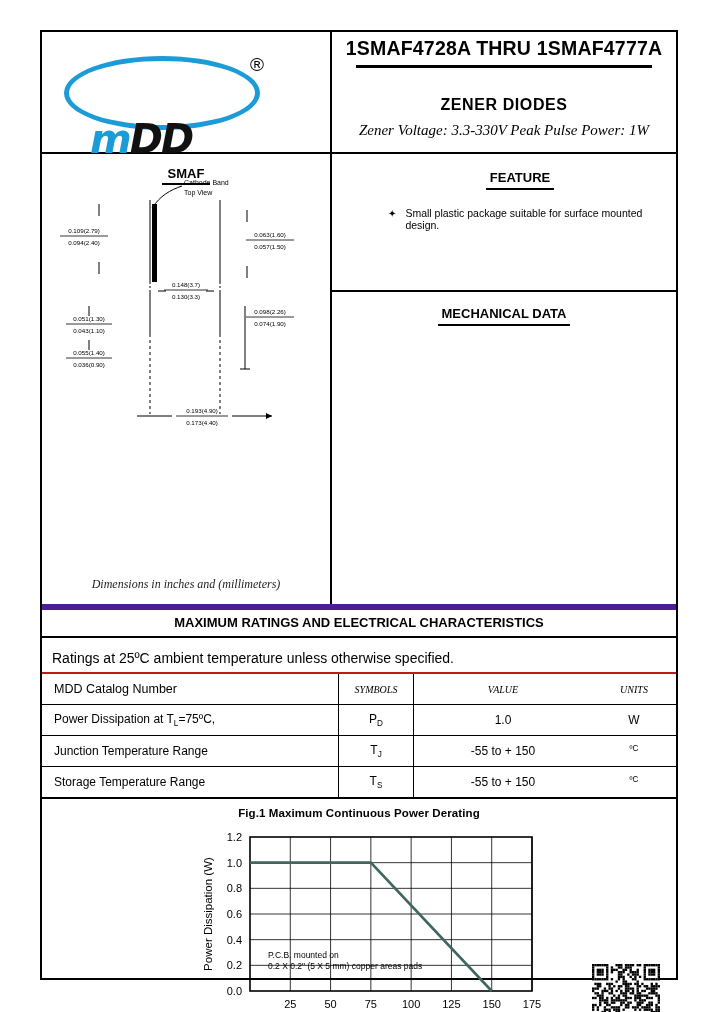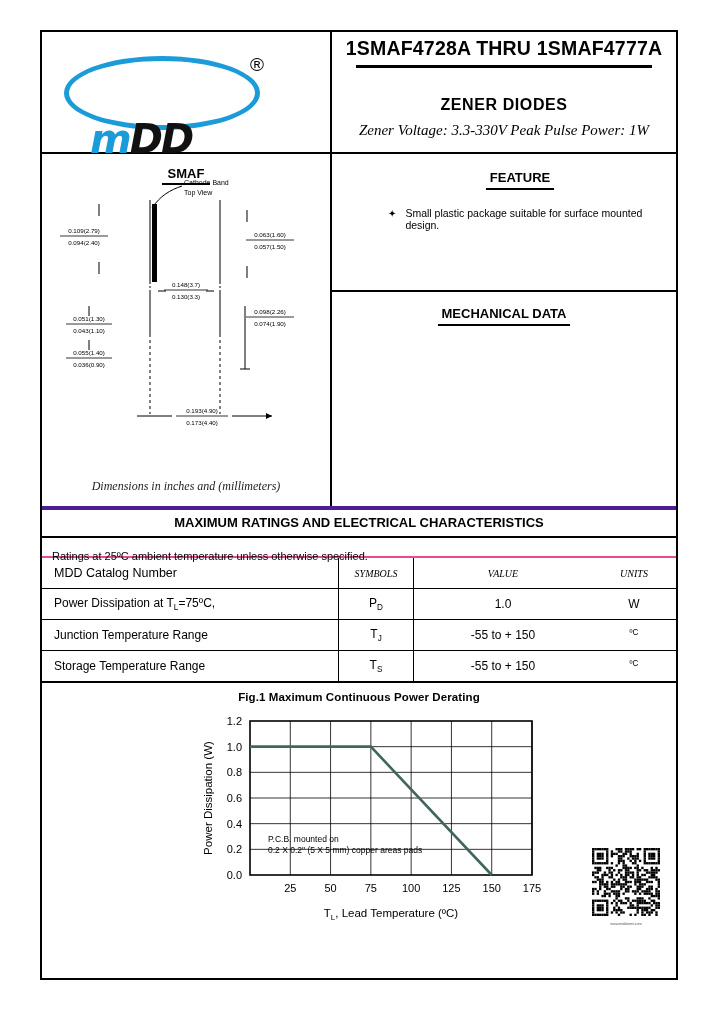--- a/index.html
+++ b/index.html
@@ -18,21 +18,21 @@
   .logo-m{color:#1b9bd8;}
   .logo-dd{color:#111;}
   .reg{position:absolute;left:186px;top:6px;font-size:19px;}
 
   .part-title{font-size:19.5px;font-weight:bold;letter-spacing:.2px;}
   .rule{height:3px;background:#000;margin:5px 24px 0 24px;}
   .zener{font-size:16px;font-weight:bold;letter-spacing:.6px;margin-top:28px;}
   .zv{font-family:"Liberation Serif",serif;font-style:italic;font-size:15px;margin-top:8px;}
 
   
-  .mid{display:flex;height:356px;border-bottom:4px solid #4c1d95;box-sizing:border-box;}
+  .mid{display:flex;height:456px;border-bottom:6px solid #4c1d95;box-sizing:border-box;}
   .mid-left{width:290px;border-right:2px solid #000;box-sizing:border-box;position:relative;}
   .mid-right{flex:1;display:flex;flex-direction:column;}
 
   .smaf-t{position:absolute;left:0;right:0;top:12px;text-align:center;font-size:13px;font-weight:bold;}
   .smaf-t span{border-bottom:2px solid #000;padding:0 6px 2px 6px;}
 
   .drawing{position:absolute;left:0;top:0;width:290px;height:355px;}
   .dimcap{position:absolute;left:0;right:0;bottom:12px;text-align:center;font-family:"Liberation Serif",serif;font-style:italic;font-size:12px;color:#222;}
 
   .feat{height:138px;border-bottom:2px solid #000;box-sizing:border-box;padding-top:16px;padding-left:32px;}
@@ -40,21 +40,21 @@
   .sec-h{text-align:center;font-size:13px;font-weight:bold;}
   .sec-h span{border-bottom:2px solid #000;padding:0 4px 3px 4px;}
   .feat-li{display:flex;margin:22px 14px 0 24px;font-size:10.5px;}
   .feat-di{margin-right:9px;font-size:10px;line-height:13px;}
   .mech-body{margin:18px 0 0 34px;font-size:11px;line-height:19px;}
   .mech-body b{font-weight:bold;}
   .mech-ind{margin-left:76px;}
 
   
   .max-h{height:28px;border-bottom:2px solid #000;box-sizing:border-box;text-align:center;font-size:13px;font-weight:bold;line-height:26px;}
-  .rat-note{height:20px;border-bottom:2px solid #ec4899;box-sizing:border-box;font-size:11px;padding:12px 0 0 10px;}
+  .rat-note{height:36px;border-bottom:2px solid #b91c1c;box-sizing:border-box;font-size:14px;padding:12px 0 0 10px;}
 
   table.rt{width:100%;border-collapse:collapse;table-layout:fixed;}
   table.rt td{border-bottom:1.6px solid #000;height:28px;}
   table.rt tr:last-child td{border-bottom:2px solid #000;}
   .c1{width:283px;padding-left:12px;border-right:1.6px solid #000;font-size:12px;}
   .c2{width:72px;text-align:center;border-right:1.6px solid #000;font-size:12px;}
   .c3{text-align:center;font-size:12px;}
   .c4{width:82px;text-align:center;font-size:12px;}
   .hrow .c1,.hrow .c2,.hrow .c3,.hrow .c4{font-family:"Liberation Serif",serif;font-style:italic;font-size:10px;}
   .hrow .c1{font-family:"Liberation Sans",sans-serif;font-style:normal;font-size:12.5px;}

